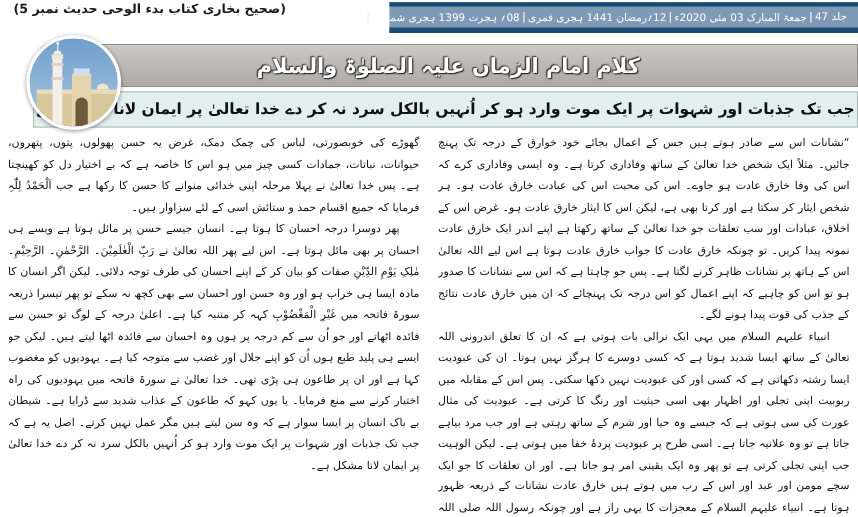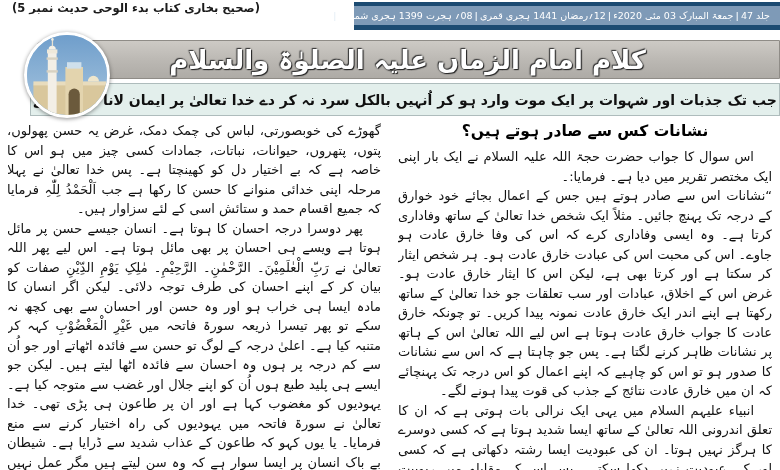--- a/index.html
+++ b/index.html
@@ -8,21 +8,21 @@
     position:relative;
     background:#ffffff;
     font-family:"DejaVu Sans", sans-serif;
     overflow:hidden;
     direction:rtl;
   }
 
   
   .top-note {
     position:absolute; top:1px; left:12px; width:248px;
-    direction:rtl; text-align:center;
+    direction:rtl; 
     font-size:11.5px; font-weight:bold; color:#1b1b1b;
     white-space:nowrap;
   }
 
   
   .infobar {
     position:absolute; top:2px; right:0; width:426px; height:28px;
     background:#7e9ab7;
     border-top:4px solid #1c4b72;
     border-bottom:5px solid #1c4b72;
@@ -35,21 +35,21 @@
 
   
   .band-title {
     position:absolute; top:40px; left:0; right:0; margin-left:35px; height:39px;
     background:linear-gradient(180deg,#cdcac5 0%,#bab7b2 55%,#aeaba6 100%);
     border:1px solid #8f8c87;
     border-radius:10px 0 0 10px;
     display:flex; align-items:center; justify-content:center;
   }
   .band-title .title-text {
-    font-size:26px; font-weight:bold; color:#ffffff;
+    font-size:19px; font-weight:bold; color:#ffffff;
     text-shadow:0 0 2px #2a2a2a, 1px 1px 1px #1f1f1f, -1px -1px 1px #3a3a3a;
     letter-spacing:1px;
   }
 
   
   .band-headline {
     position:absolute; top:83px; left:0; right:0; margin-left:30px; height:33px;
     background:#e3efec;
     border:1px solid #aebcbc;
     display:flex; align-items:center; justify-content:center;
@@ -75,21 +75,21 @@
     display:flex; direction:rtl; gap:17px;
   }
   .col { width:374px; flex:0 0 auto; overflow:hidden; }
 
   .col h2 {
     text-align:center; font-size:15.5px; font-weight:bold; color:#000;
     margin:1px 0 7px 0;
   }
   .col p {
     direction:rtl; text-align:justify;
-    font-size:13px; line-height:19.5px; color:#121212;
+    font-size:10px; line-height:19.5px; color:#121212;
   }
   .col p.indent { text-indent:18px; }
 </style>
 </head>
 <body>
 
 <div class="top-note">(صحیح بخاری کتاب بدء الوحی حدیث نمبر 5)</div>
 
 <div class="infobar">
   <span>جلد 47</span>
@@ -136,22 +136,20 @@
     <rect x="25" y="18" width="13" height="5" fill="#efe9da"></rect>
     <path d="M27 18 a4.5 4.5 0 0 1 9 0 Z" fill="#f6f2e8"></path>
     <rect x="31" y="6" width="1.6" height="8" fill="#e8e2d2"></rect>
     <circle cx="31.8" cy="5.5" r="1.6" fill="#f2eee2"></circle>
   </svg>
 </div>
 
 <div class="content">
 
   <section class="col">
-    <h2>نشانات کس سے صادر ہوتے ہیں؟</h2>
-    <p class="indent">اس سوال کا جواب حضرت حجۃ اللہ علیہ السلام نے ایک بار اپنی ایک مختصر تقریر میں دیا ہے۔ فرمایا:۔</p>
     <p>“نشانات اس سے صادر ہوتے ہیں جس کے اعمال بجائے خود خوارق کے درجہ تک پہنچ جائیں۔ مثلاً ایک شخص خدا تعالیٰ کے ساتھ وفاداری کرتا ہے۔ وہ ایسی وفاداری کرے کہ اس کی وفا خارق عادت ہو جاوے۔ اس کی محبت اس کی عبادت خارق عادت ہو۔ ہر شخص ایثار کر سکتا ہے اور کرتا بھی ہے، لیکن اس کا ایثار خارق عادت ہو۔ غرض اس کے اخلاق، عبادات اور سب تعلقات جو خدا تعالیٰ کے ساتھ رکھتا ہے اپنے اندر ایک خارق عادت نمونہ پیدا کریں۔ تو چونکہ خارق عادت کا جواب خارق عادت ہوتا ہے اس لیے اللہ تعالیٰ اس کے ہاتھ پر نشانات ظاہر کرنے لگتا ہے۔ پس جو چاہتا ہے کہ اس سے نشانات کا صدور ہو تو اس کو چاہیے کہ اپنے اعمال کو اس درجہ تک پہنچائے کہ ان میں خارق عادت نتائج کے جذب کی قوت پیدا ہونے لگے۔</p>
     <p class="indent">انبیاء علیہم السلام میں یہی ایک نرالی بات ہوتی ہے کہ ان کا تعلق اندرونی اللہ تعالیٰ کے ساتھ ایسا شدید ہوتا ہے کہ کسی دوسرے کا ہرگز نہیں ہوتا۔ ان کی عبودیت ایسا رشتہ دکھاتی ہے کہ کسی اور کی عبودیت نہیں دکھا سکتی۔ پس اس کے مقابلہ میں ربوبیت اپنی تجلی اور اظہار بھی اسی حیثیت اور رنگ کا کرتی ہے۔ عبودیت کی مثال عورت کی سی ہوتی ہے کہ جیسے وہ حیا اور شرم کے ساتھ رہتی ہے اور جب مرد بیاہے جاتا ہے تو وہ علانیہ جاتا ہے۔ اسی طرح پر عبودیت پردۂ خفا میں ہوتی ہے۔ لیکن الوہیت جب اپنی تجلی کرتی ہے تو پھر وہ ایک یقینی امر ہو جاتا ہے۔ اور ان تعلقات کا جو ایک سچے مومن اور عبد اور اس کے رب میں ہوتے ہیں خارق عادت نشانات کے ذریعہ ظہور ہوتا ہے۔ انبیاء علیہم السلام کے معجزات کا یہی راز ہے اور چونکہ رسول اللہ صلی اللہ علیہ وسلم کے تعلقات اللہ تعالیٰ کے ساتھ کُل انبیاء علیہم السلام سے بڑھے ہوئے تھے۔ اس لیے آپ کے معجزات بھی سب سے بڑھے ہوئے ہیں۔</p>
   </section>
 
   <section class="col">
     <p>گھوڑے کی خوبصورتی، لباس کی چمک دمک، غرض یہ حسن پھولوں، پتوں، پتھروں، حیوانات، نباتات، جمادات کسی چیز میں ہو اس کا خاصہ ہے کہ بے اختیار دل کو کھینچتا ہے۔ پس خدا تعالیٰ نے پہلا مرحلہ اپنی خدائی منوانے کا حسن کا رکھا ہے جب اَلْحَمْدُ لِلّٰہِ فرمایا کہ جمیع اقسام حمد و ستائش اسی کے لئے سزاوار ہیں۔</p>
     <p class="indent">پھر دوسرا درجہ احسان کا ہوتا ہے۔ انسان جیسے حسن پر مائل ہوتا ہے ویسے ہی احسان پر بھی مائل ہوتا ہے۔ اس لیے پھر اللہ تعالیٰ نے رَبِّ الْعٰلَمِیْنَ۔ الرَّحْمٰنِ۔ الرَّحِیْمِ۔ مٰلِکِ یَوْمِ الدِّیْنِ صفات کو بیان کر کے اپنے احسان کی طرف توجہ دلائی۔ لیکن اگر انسان کا مادہ ایسا ہی خراب ہو اور وہ حسن اور احسان سے بھی کچھ نہ سکے تو پھر تیسرا ذریعہ سورۃ فاتحہ میں غَیْرِ الْمَغْضُوْبِ کہہ کر متنبہ کیا ہے۔ اعلیٰ درجہ کے لوگ تو حسن سے فائدہ اٹھاتے اور جو اُن سے کم درجہ پر ہوں وہ احسان سے فائدہ اٹھا لیتے ہیں۔ لیکن جو ایسے ہی پلید طبع ہوں اُن کو اپنے جلال اور غضب سے متوجہ کیا ہے۔ یہودیوں کو مغضوب کہا ہے اور ان پر طاعون ہی پڑی تھی۔ خدا تعالیٰ نے سورۃ فاتحہ میں یہودیوں کی راہ اختیار کرنے سے منع فرمایا۔ یا یوں کہو کہ طاعون کے عذاب شدید سے ڈرایا ہے۔ شیطان بے باک انسان پر ایسا سوار ہے کہ وہ سن لیتے ہیں مگر عمل نہیں کرتے۔ اصل یہ ہے کہ جب تک جذبات اور شہوات پر ایک موت وارد ہو کر اُنہیں بالکل سرد نہ کر دے خدا تعالیٰ پر ایمان لانا مشکل ہے۔</p>
 
   </section>
 

